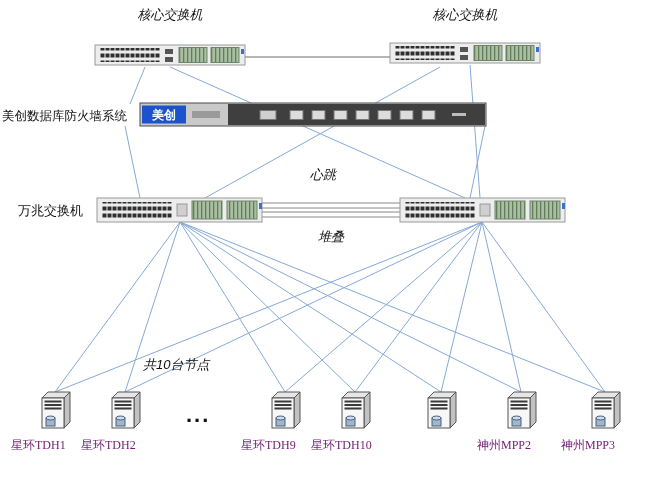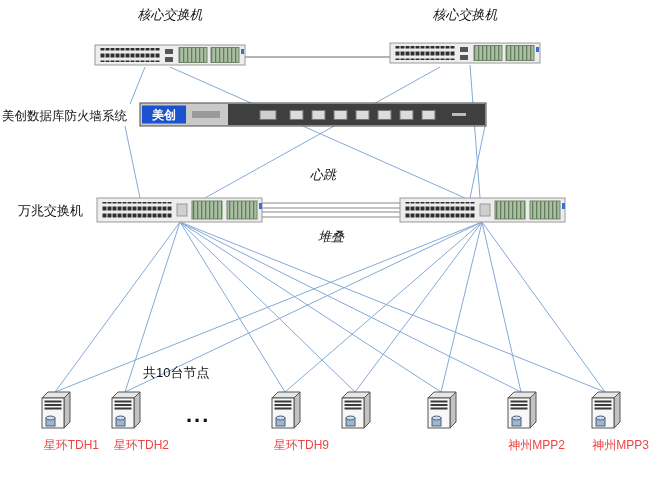--- a/index.html
+++ b/index.html
@@ -16,24 +16,25 @@
     font-size:13px;
     color:#111;
     white-space:nowrap;
     text-align:right;
   }
   .label.center{text-align:center;font-style:italic;}
   .server-label{
     position:absolute;
     top:437px;
     width:88px;
-    text-align:right;
+    text-align:left;
     font-size:12px;
-    color:#ef4444;
+    color:#701a75;
     white-space:nowrap;
+    font-family:Liberation Serif, serif;
   }
   .ellipsis{
     position:absolute;
     font-size:22px;
     font-weight:bold;
     color:#111;
     letter-spacing:2px;
   }
 </style>
 </head>
@@ -156,29 +157,30 @@
   <div class="label center" style="left:395px;top:6px;width:140px;">核心交换机</div>
 
   <div class="label" style="left:2px;top:108px;font-size:12.5px;">美创数据库防火墙系统</div>
 
   <div class="label center" style="left:293px;top:166px;width:60px;">心跳</div>
 
   <div class="label" style="left:18px;top:202px;">万兆交换机</div>
 
   <div class="label center" style="left:301px;top:228px;width:60px;">堆叠</div>
 
-  <div class="label" style="left:143px;top:364px;">共10台节点</div>
+  <div class="label" style="left:143px;top:356px;font-style:italic;">共10台节点</div>
 
   <div class="ellipsis" style="left:186px;top:402px;">...</div>
 
   <div class="server-label" style="left:11px;">星环TDH1</div>
 
   <div class="server-label" style="left:81px;">星环TDH2</div>
 
   <div class="server-label" style="left:241px;">星环TDH9</div>
 
+  <div class="server-label" style="left:311px;">星环TDH10</div>
 
 
   <div class="server-label" style="left:477px;">神州MPP2</div>
 
   <div class="server-label" style="left:561px;">神州MPP3</div>
 
 </div>
 
 </body></html>

